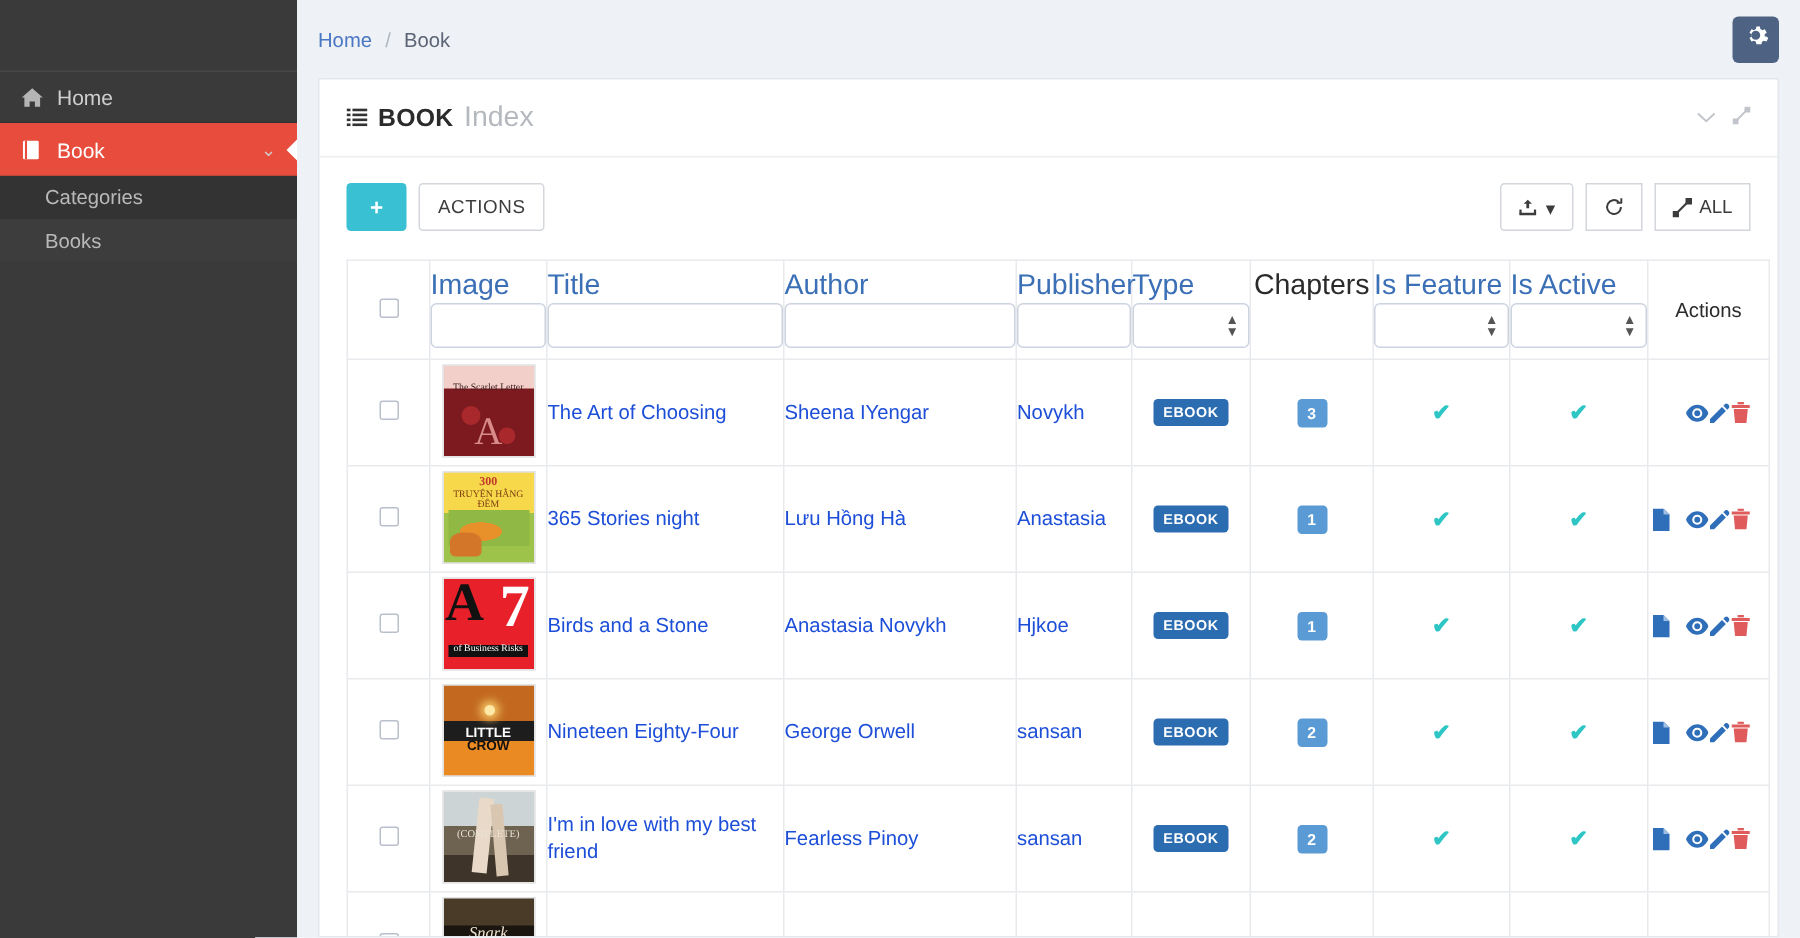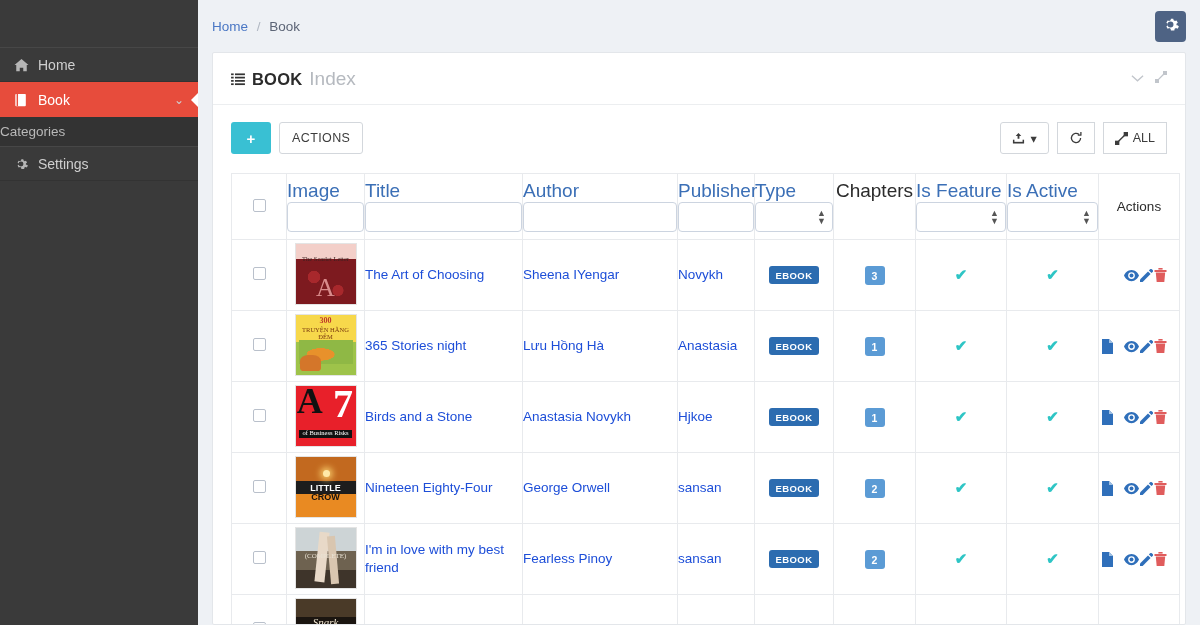--- a/index.html
+++ b/index.html
@@ -60,20 +60,21 @@
     transform: translateY(-50%);
     width: 0; height: 0;
     border-top: 8px solid transparent;
     border-bottom: 8px solid transparent;
     border-right: 8px solid #ffffff;
   }
   .subnav { background: #333333; }
   .subnav-item {
     height: 29px;
     display: flex; align-items: center;
+    padding-left: 30px;
     font-size: 13.5px;
     color: #b9b9b9;
     cursor: pointer;
   }
   .subnav-item.current { background: #3d3d3d; }
 
   
   .main {
     flex: 1;
     height: 625px;
@@ -319,31 +320,26 @@
         </svg>
     </span>
     <span class="lbl">Book</span>
     <span class="caret">⌄</span>
   </div>
 
   <div class="subnav">
     <div class="subnav-item">
       <span>Categories</span>
     </div>
+    <div class="subnav-item current">
+      <span>Books</span>
+    </div>
   </div>
 
 
-  <div class="nav-item">
-    <span class="ic">
-      <svg width="14" height="14" viewBox="0 0 16 16" fill="currentColor">
-          <path d="M8 5.2A2.8 2.8 0 108 10.8 2.8 2.8 0 008 5.2zm6.6 3.6l1.3 1-1.2 2.1-1.6-.5a5.9 5.9 0 01-1.2.7l-.3 1.6H8.4l-.3-1.6a5.9 5.9 0 01-1.2-.7l-1.6.5-1.2-2.1 1.3-1a6 6 0 010-1.4l-1.3-1 1.2-2.1 1.6.5c.37-.28.78-.52 1.2-.7l.3-1.6h2.2l.3 1.6c.42.18.83.42 1.2.7l1.6-.5 1.2 2.1-1.3 1a6 6 0 010 1.4z"></path>
-        </svg>
-    </span>
-    <span class="lbl">Settings</span>
-  </div>
 </div>
 
 <div class="main">
 
   <div class="topbar">
     <div class="breadcrumb">
       <span class="crumb-link">Home</span>
       <span class="sep">/</span>
       <span class="crumb-cur">Book</span>
     </div>

